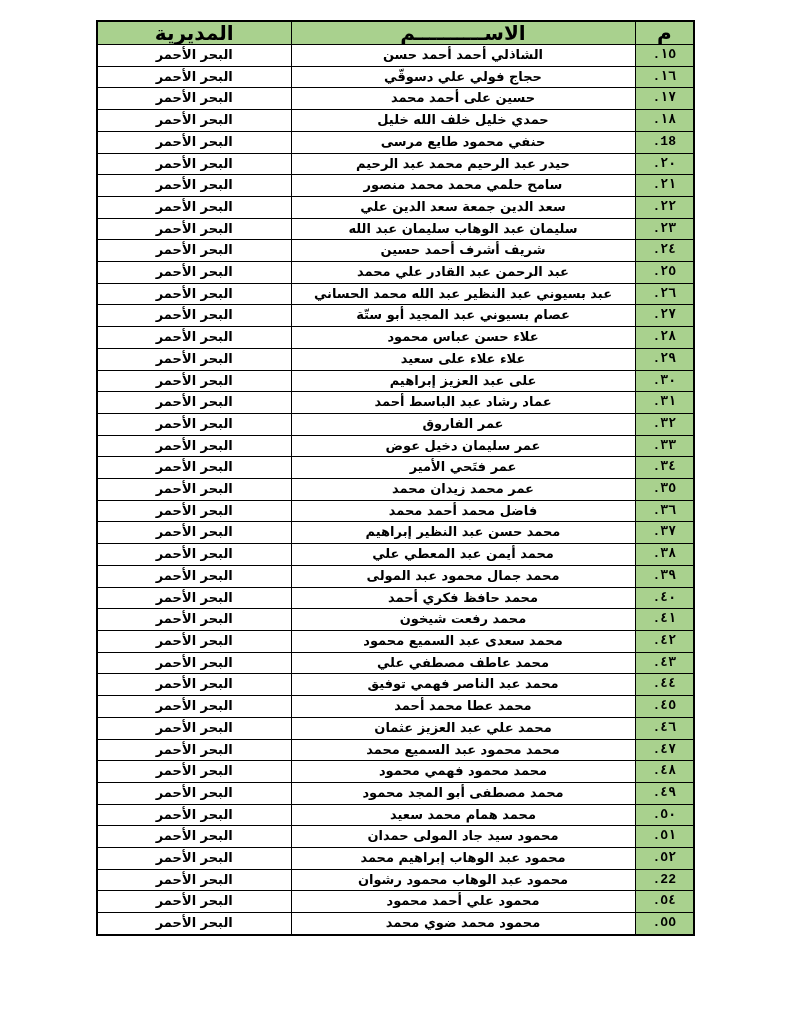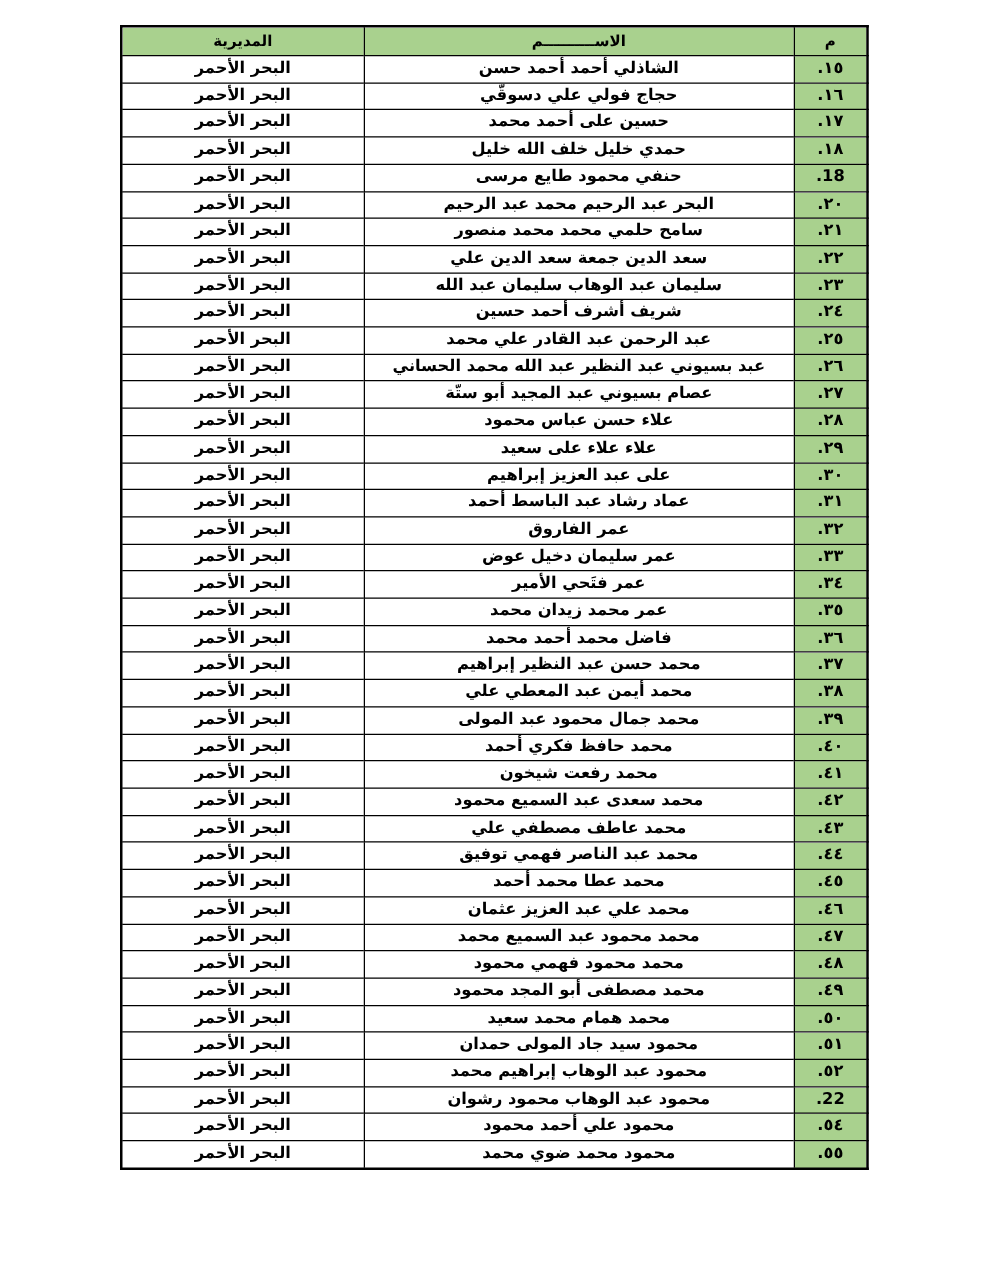--- a/index.html
+++ b/index.html
@@ -35,31 +35,32 @@
     padding:0 2px;
     font-weight:bold;
     text-align:center;
     vertical-align:middle;
     white-space:nowrap;
     overflow:hidden;
   }
   .names-table thead th{
     background:var(--header-bg);
     height:22px;
-    font-size:12px;
+    font-size:20px;
     line-height:22px;
   }
   .names-table tbody td{
     height:20.7px;
     font-size:13px;
     line-height:20.7px;
     background:#ffffff;
   }
   .names-table tbody td.num-cell{
     background:var(--header-bg);
+    font-family:Liberation Mono, monospace;
   }
   col.col-num{width:59px;}
   col.col-name{width:344px;}
   col.col-dir{width:194px;}
 </style>
 </head>
 <body>
 
 <div class="page">
   <table class="names-table" dir="rtl">
@@ -96,21 +97,21 @@
           <td class="name-cell">حمدي خليل خلف الله خليل</td>
           <td class="dir-cell">البحر الأحمر</td>
         </tr>
         <tr>
           <td class="num-cell">18.</td>
           <td class="name-cell">حنفي محمود طايع مرسى</td>
           <td class="dir-cell">البحر الأحمر</td>
         </tr>
         <tr>
           <td class="num-cell">٢٠.</td>
-          <td class="name-cell">البحر عبد الرحيم محمد عبد الرحيم</td>
+          <td class="name-cell">حيدر عبد الرحيم محمد عبد الرحيم</td>
           <td class="dir-cell">البحر الأحمر</td>
         </tr>
         <tr>
           <td class="num-cell">٢١.</td>
           <td class="name-cell">سامح حلمي محمد محمد منصور</td>
           <td class="dir-cell">البحر الأحمر</td>
         </tr>
         <tr>
           <td class="num-cell">٢٢.</td>
           <td class="name-cell">سعد الدين جمعة سعد الدين علي</td>

